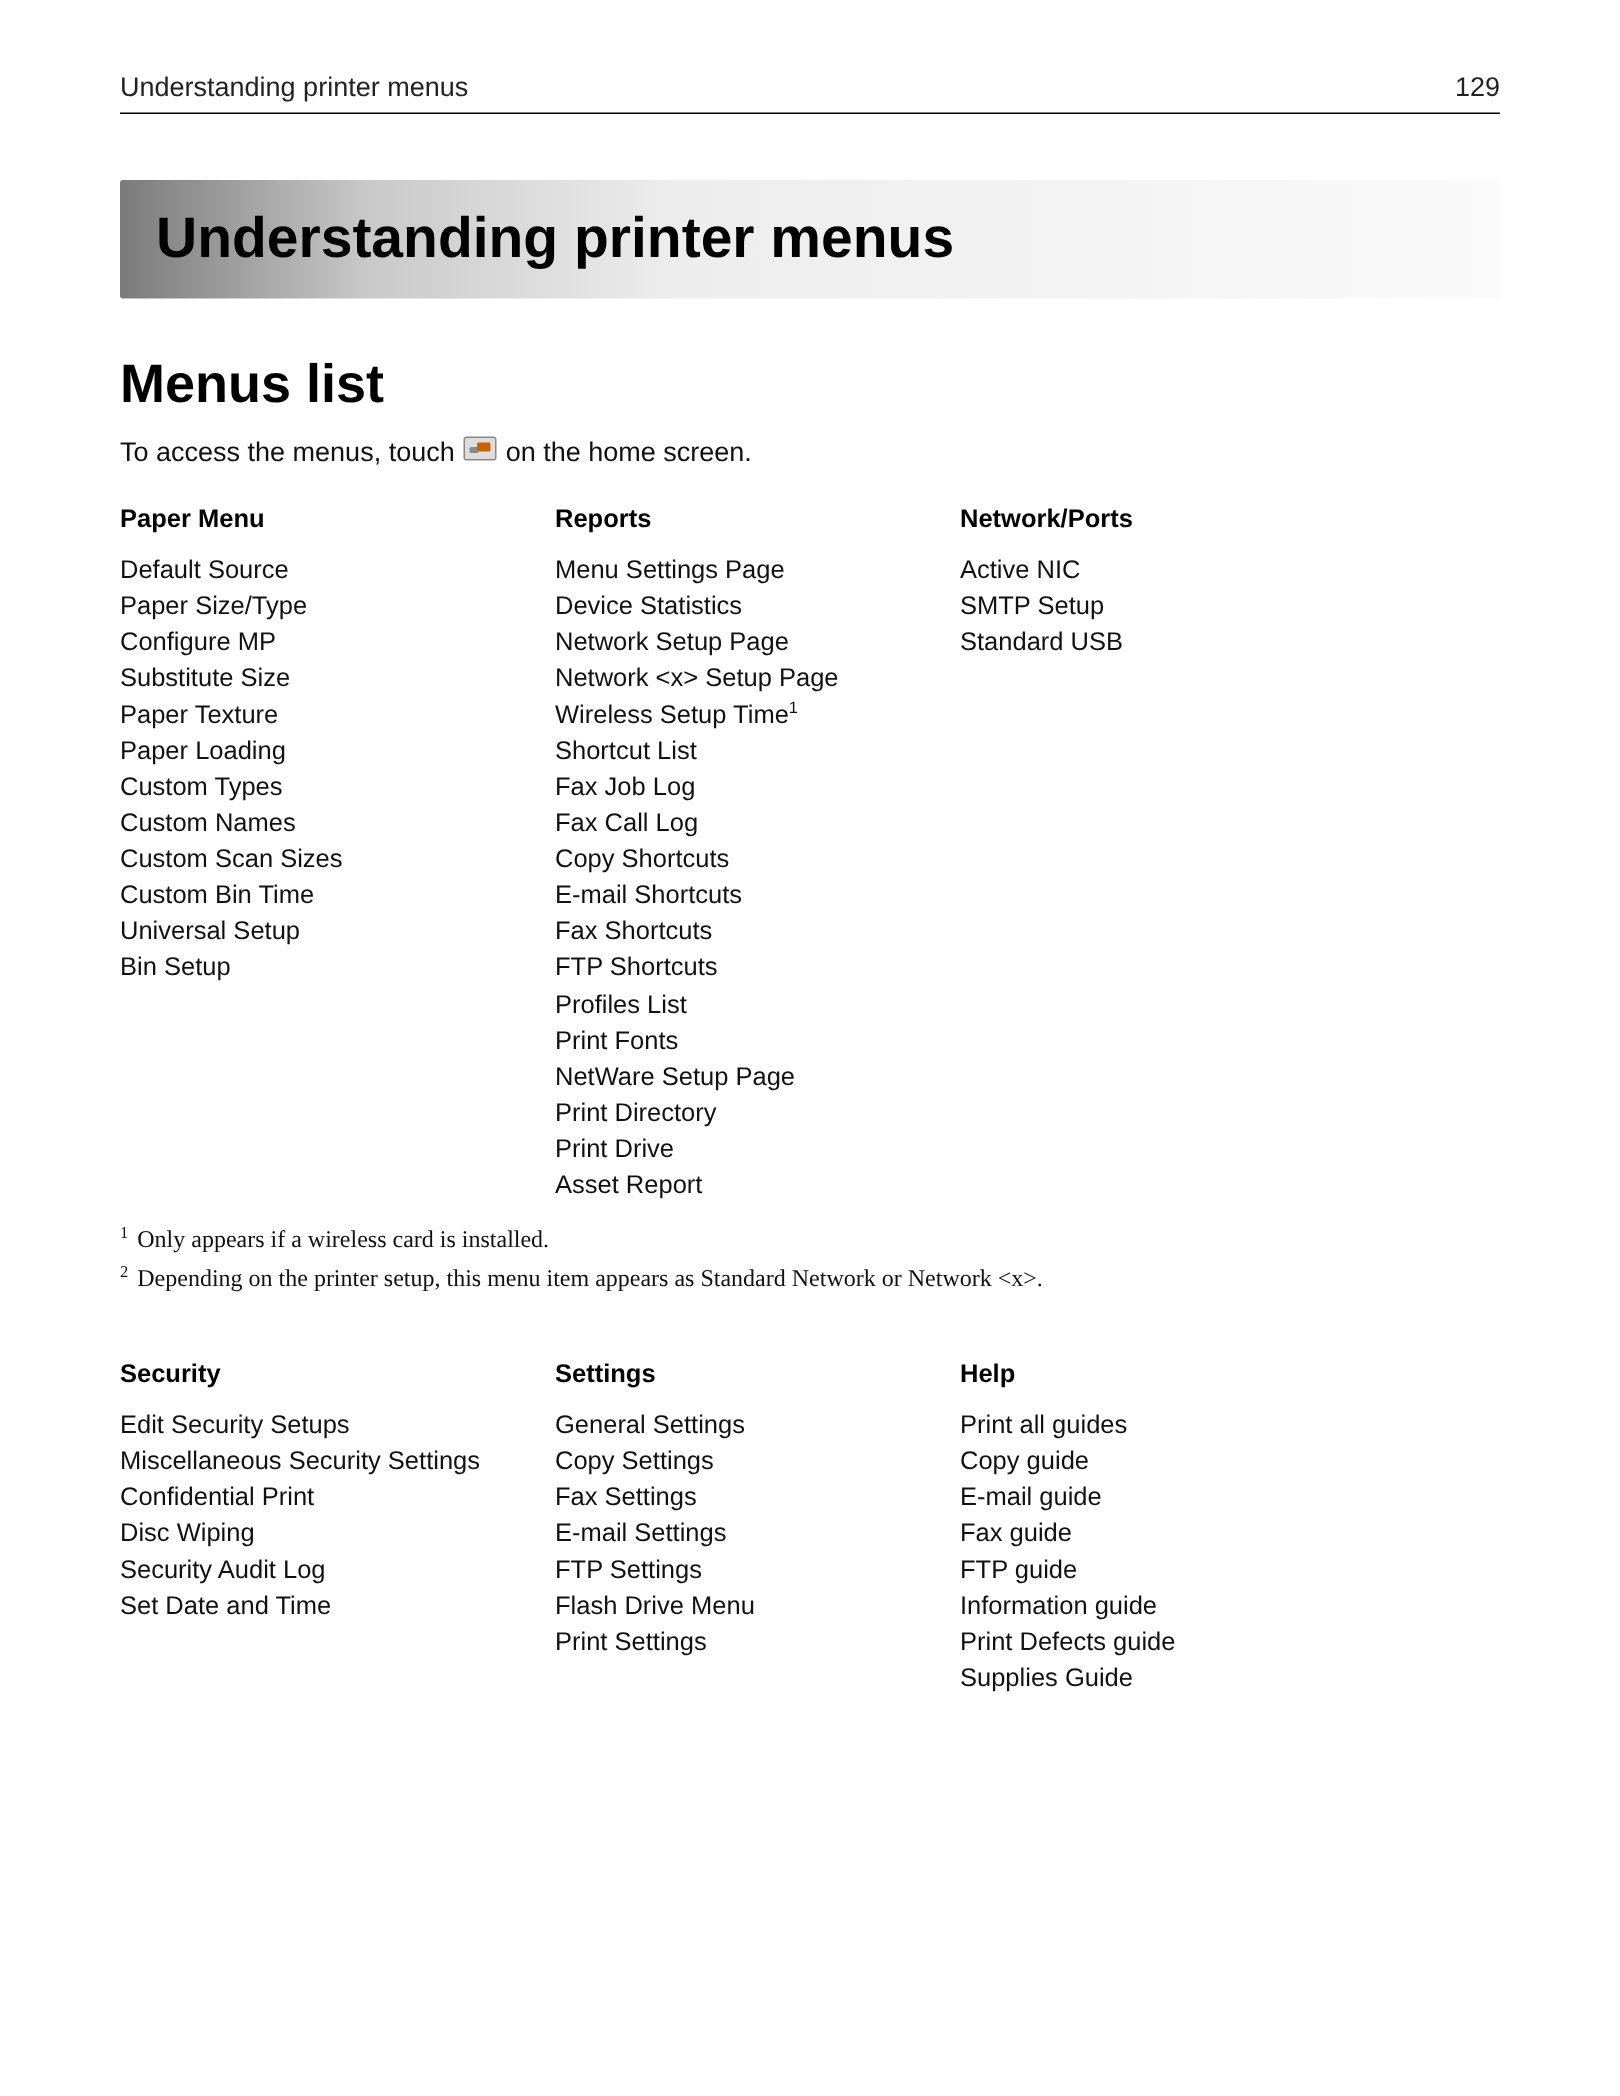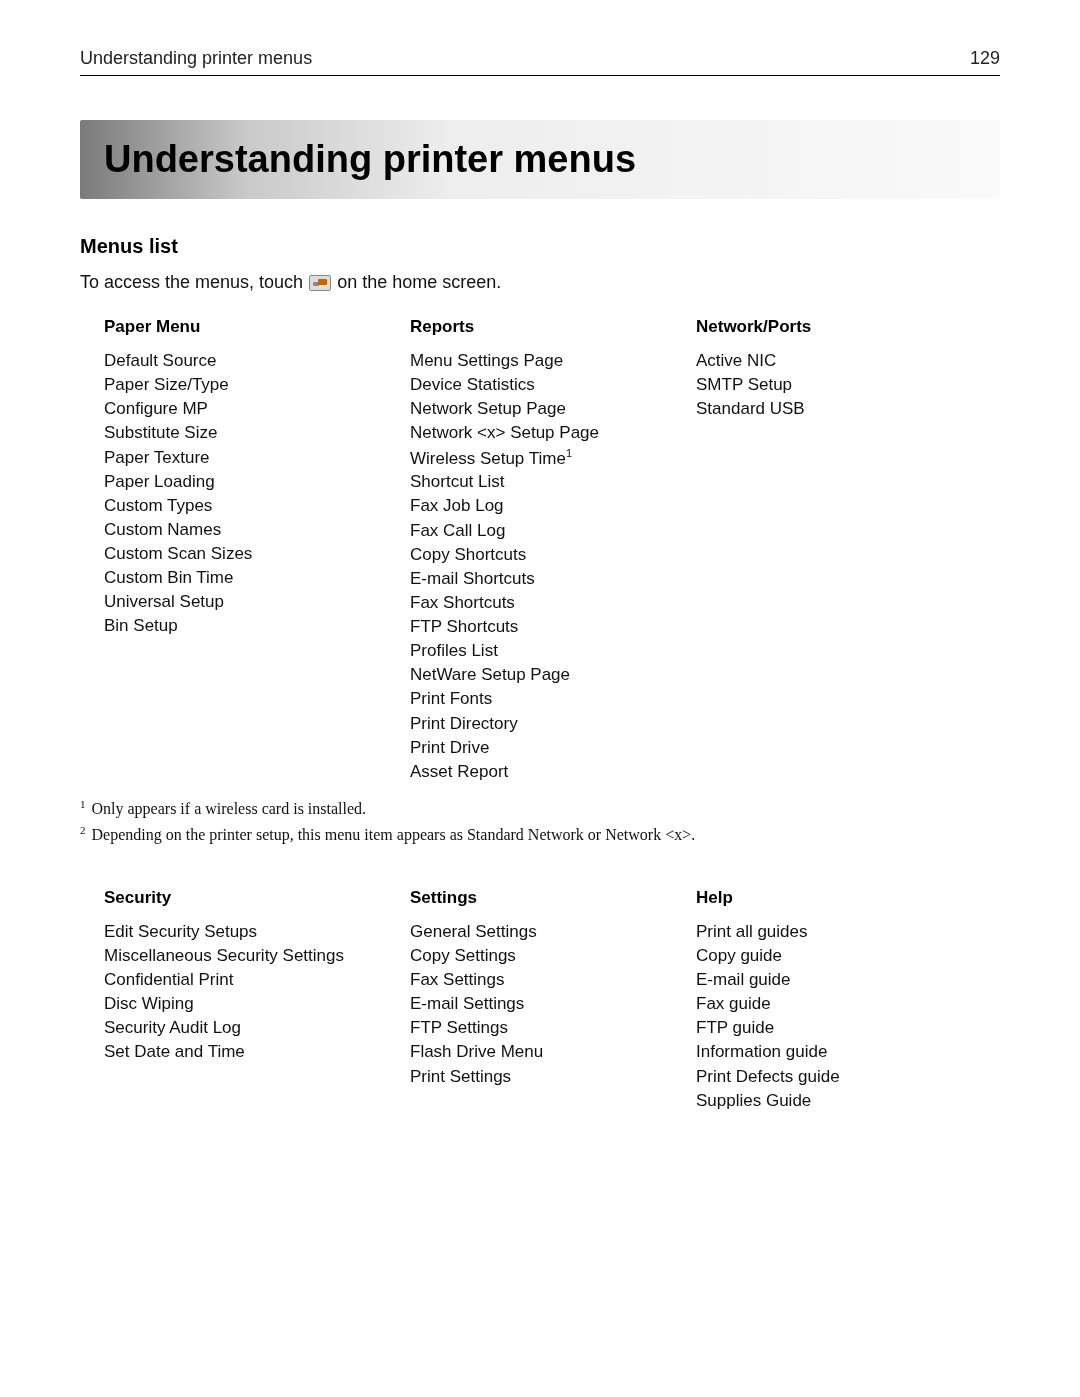--- a/index.html
+++ b/index.html
@@ -27,30 +27,29 @@
     padding: 18px 24px;
     margin-bottom: 36px;
     border-radius: 2px;
   }
   .title-banner h1 {
     font-size: 38px;
     font-weight: 700;
     color: #000;
   }
   .section-title {
-    font-size: 20px;
+    font-size: 36px;
     font-weight: 700;
     color: #000;
     margin-bottom: 14px;
   }
   .intro-line {
     font-size: 18px;
     color: #111;
     display: flex;
-    align-items: center;
     flex-wrap: wrap;
     gap: 6px;
     margin-bottom: 24px;
   }
   .menu-icon {
     display: inline-flex;
     width: 22px;
     height: 16px;
     background: #dddddd;
     border: 1px solid #888;
@@ -74,23 +73,22 @@
     left: 3px;
     top: 6px;
     width: 6px;
     height: 4px;
     background: #888;
     border-radius: 1px;
   }
   .columns {
     display: grid;
     grid-template-columns: 290px 270px 1fr;
-    column-gap: 16px;
+    column-gap: 0;
     margin-bottom: 10px;
-    margin-left: 24px;
   }
   .col-heading {
     font-weight: 700;
     font-size: 17px;
     color: #000;
     margin-bottom: 12px;
   }
   .item {
     font-size: 17px;
     line-height: 1.42;
@@ -159,22 +157,22 @@
     <div class="item">Network &lt;x&gt; Setup Page</div>
     <div class="item"><span>Wireless Setup Time</span><span class="sup">1</span></div>
     <div class="item">Shortcut List</div>
     <div class="item">Fax Job Log</div>
     <div class="item">Fax Call Log</div>
     <div class="item">Copy Shortcuts</div>
     <div class="item">E-mail Shortcuts</div>
     <div class="item">Fax Shortcuts</div>
     <div class="item">FTP Shortcuts</div>
     <div class="item">Profiles List</div>
+    <div class="item">Print Fonts</div>
     <div class="item">NetWare Setup Page</div>
-    <div class="item">Print Fonts</div>
     <div class="item">Print Directory</div>
     <div class="item">Print Drive</div>
     <div class="item">Asset Report</div>
   </div>
 
   <div>
     <div class="col-heading">Network/Ports</div>
     <div class="item">Active NIC</div>
     <div class="item">SMTP Setup</div>
     <div class="item">Standard USB</div>

